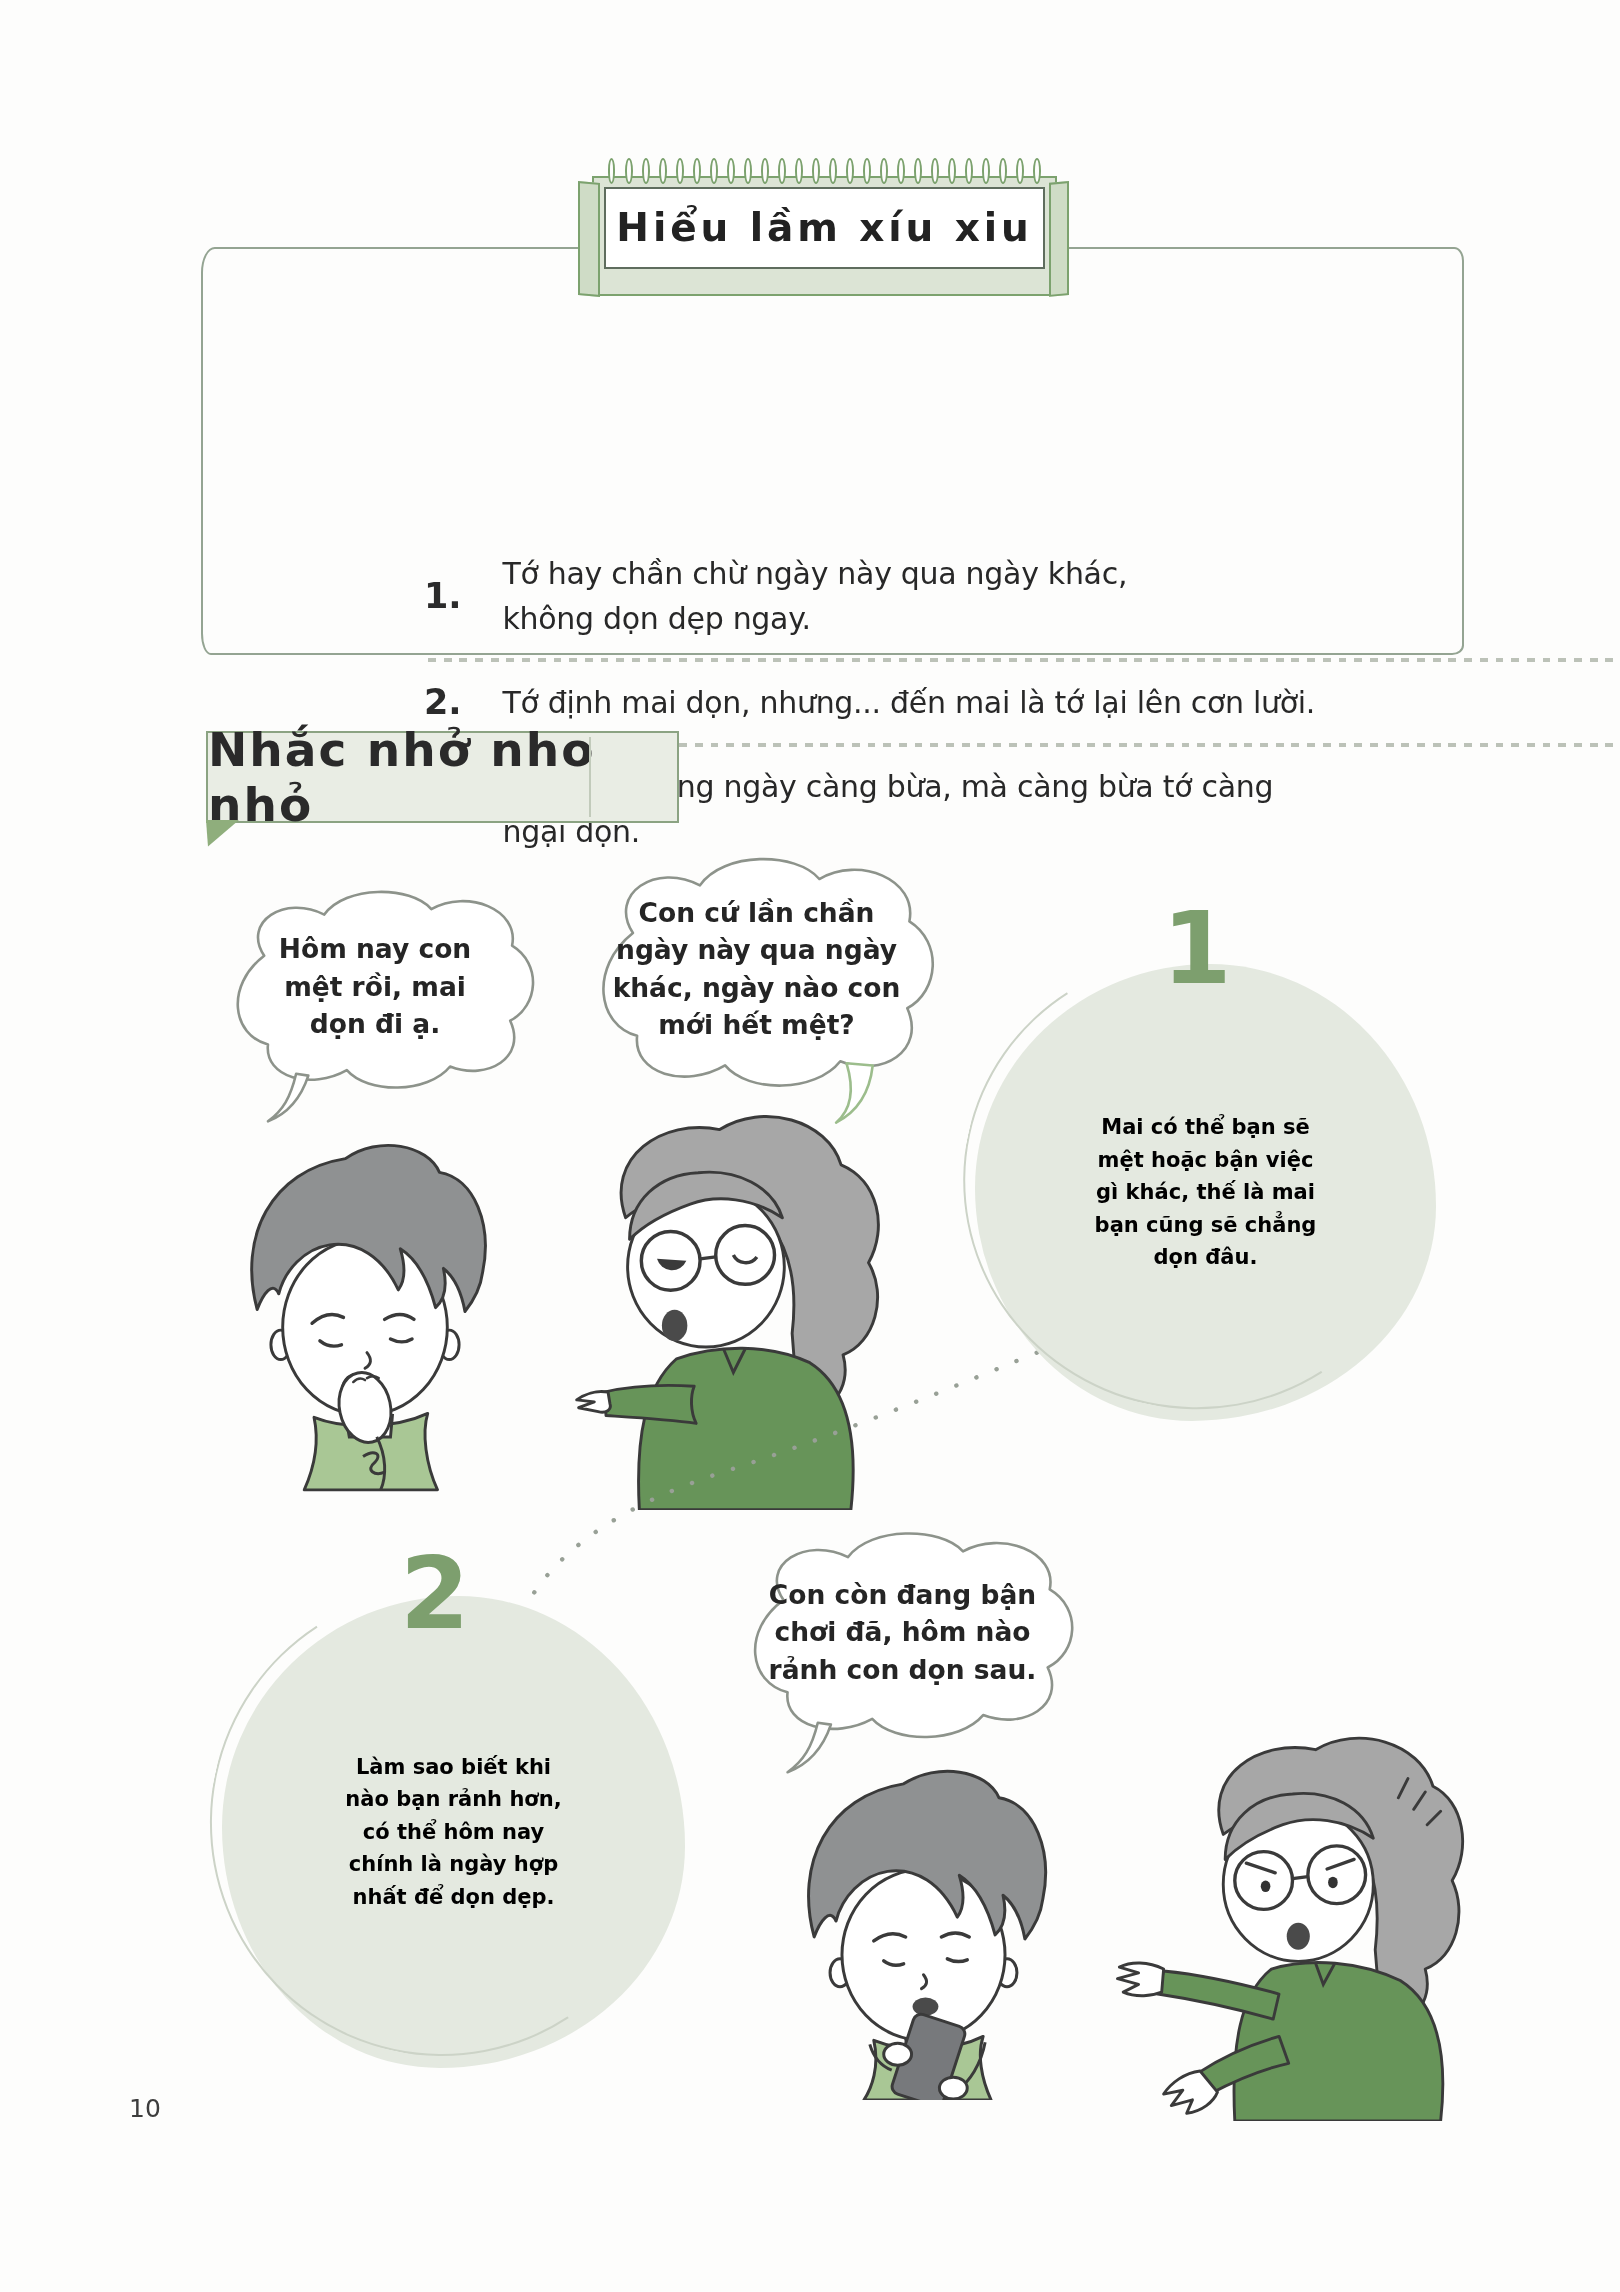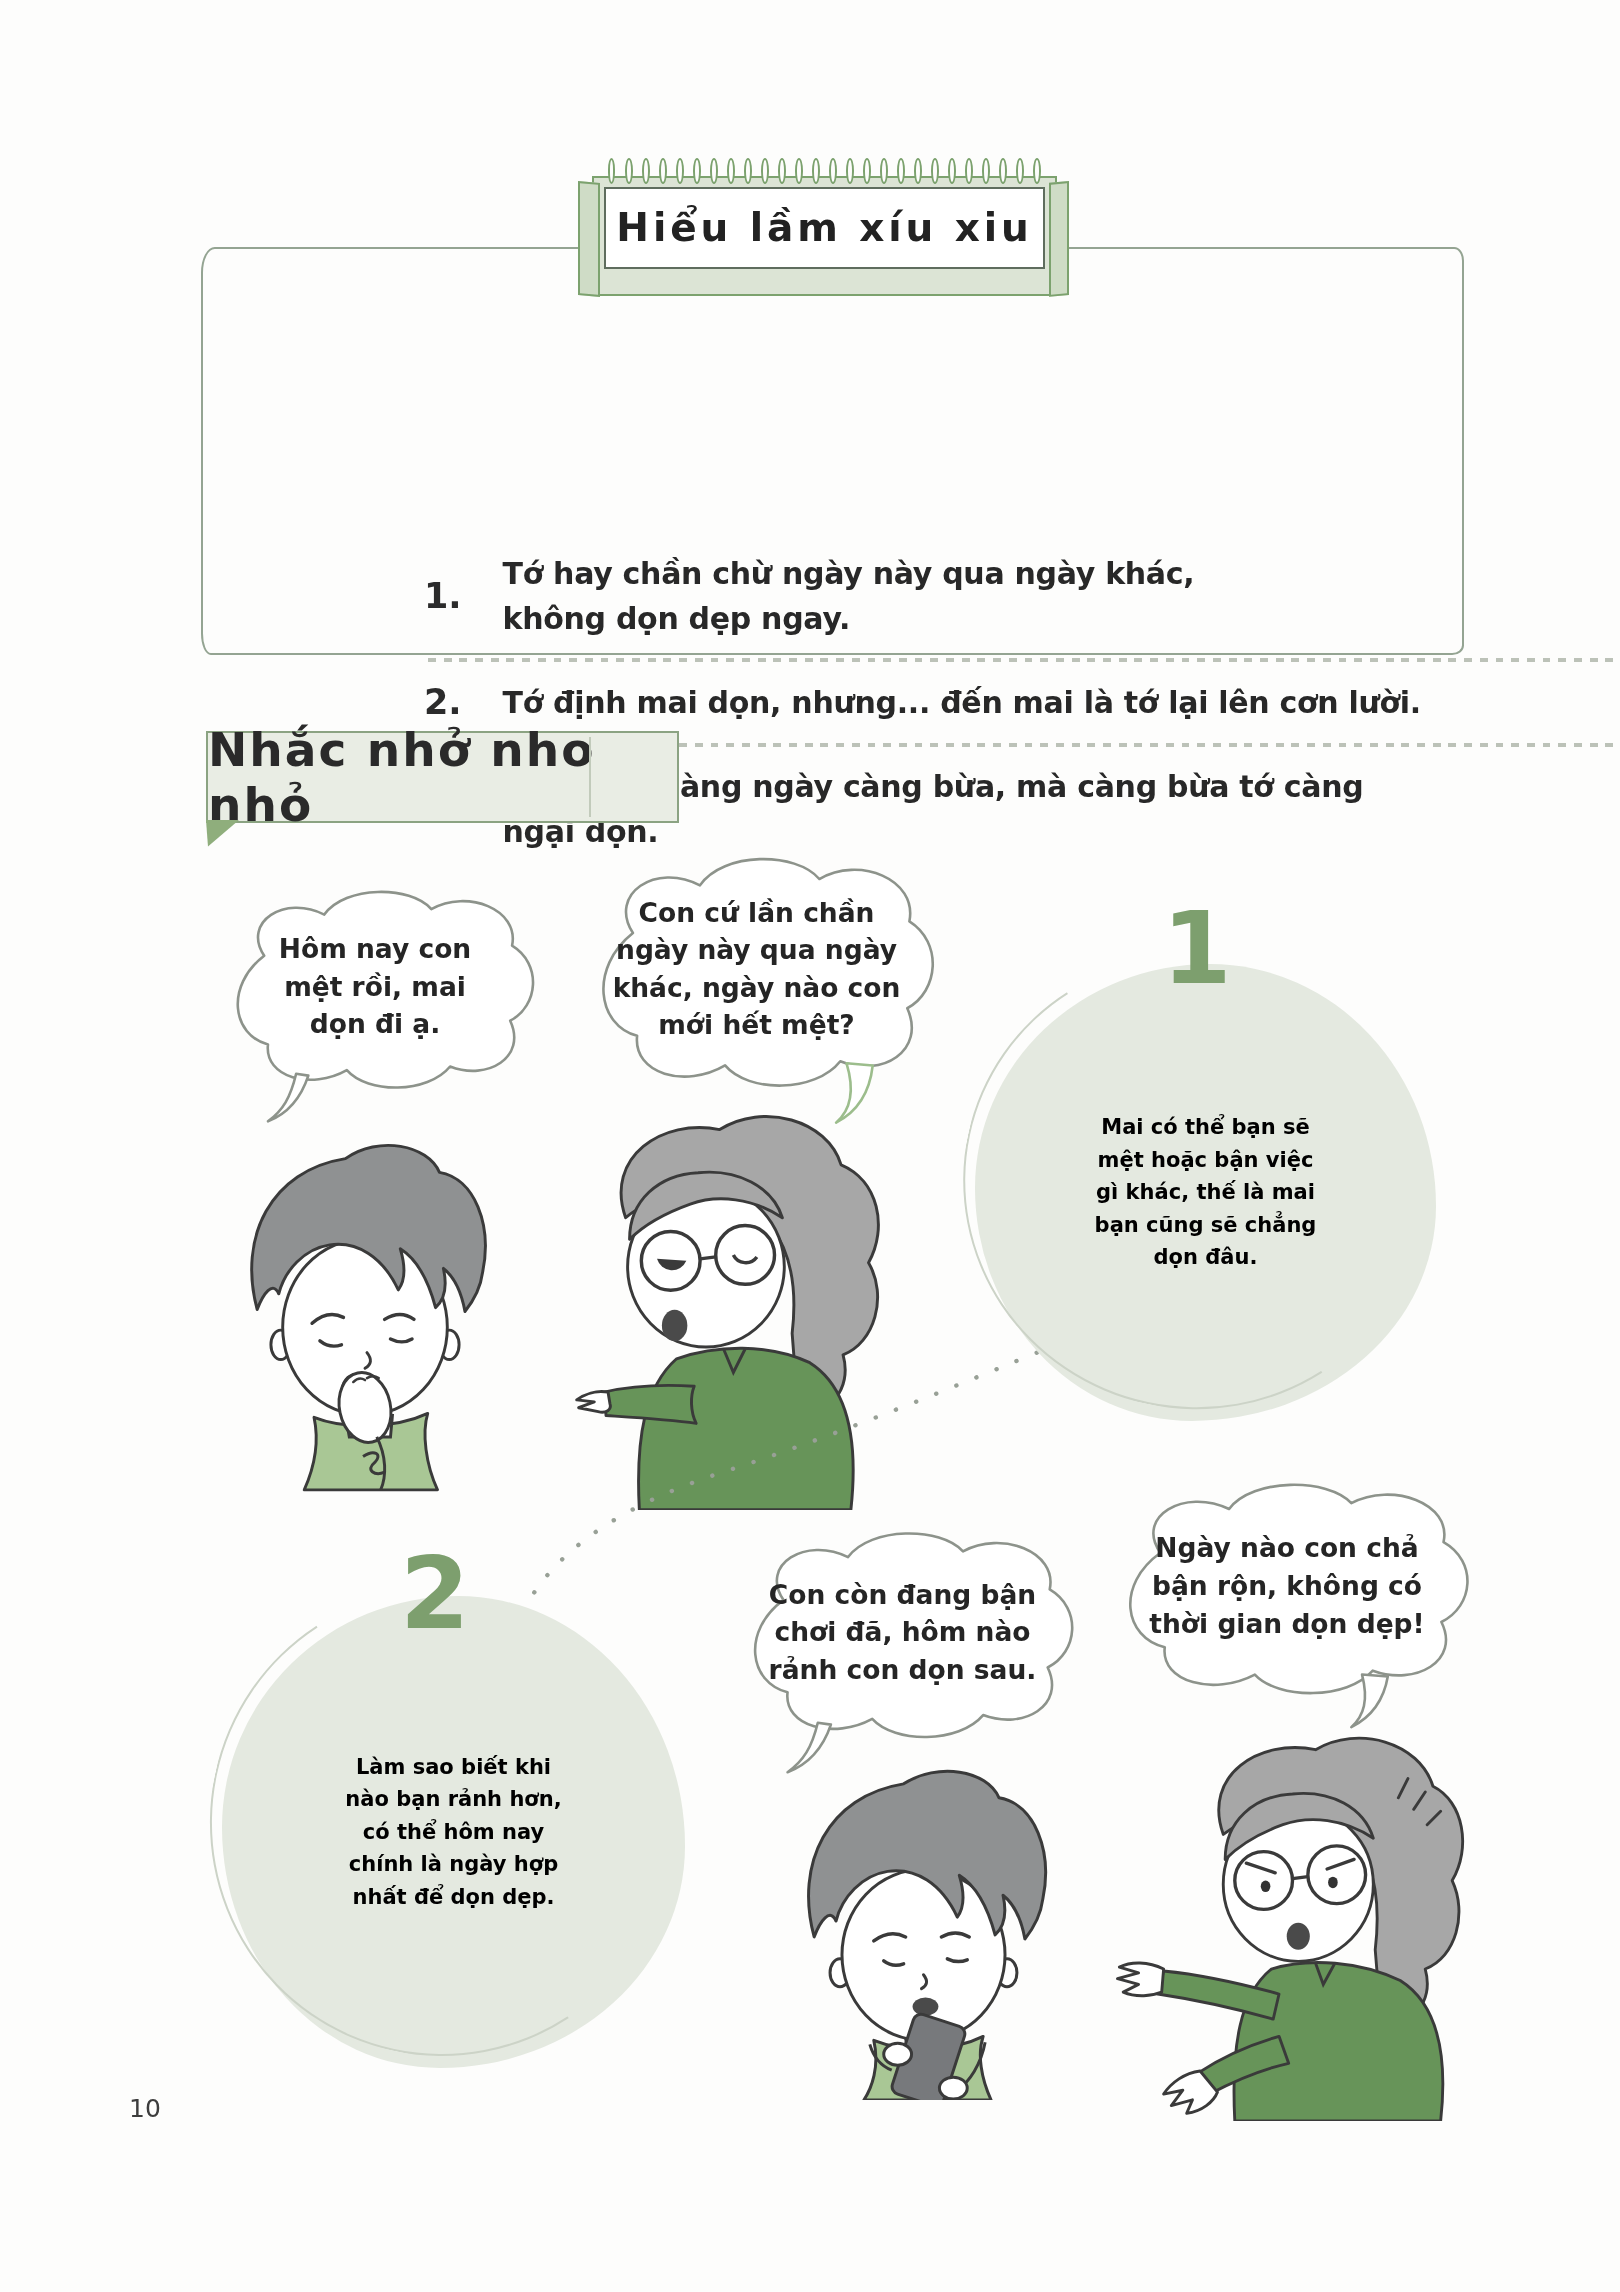--- a/index.html
+++ b/index.html
@@ -9,21 +9,21 @@
   }
   
   .mis-box{
     position:absolute;left:201px;top:247px;width:1259px;height:404px;
     background:#fdfdfc;border:2px solid #94a492;
     border-radius:13.7px 9.8px 11.8px 9.8px / 25.5px 13.7px 9.8px 21.6px;
   }
   .mis-list{position:absolute;left:221px;top:286px;width:1225px;}
   .mis-row{display:flex;align-items:center;gap:25.5px;padding:15.7px 0;}
   .mis-num{flex:0 0 53px;font-size:35px;font-weight:bold;color:#2b2b2b;}
-  .mis-text{font-size:30px;font-weight:bold;line-height:1.5;white-space:pre-line;letter-spacing:-0.3px;color:#282828;}
+  .mis-text{font-size:30px;font-weight:normal;line-height:1.5;white-space:pre-line;letter-spacing:-0.3px;color:#282828;}
   .mis-divider{height:3.9px;margin:2px 7.8px 2px 3.9px;
     background:repeating-linear-gradient(90deg,#bcc2b8 0 7.8px,transparent 7.8px 15.7px);}
   
   .notepad{position:absolute;left:592px;top:176px;width:461px;height:116px;
     background:#dce4d5;border:2.5px solid #7ca26e;z-index:6;}
   .notepad:before{content:"";position:absolute;left:-15.7px;top:3.9px;width:17.6px;height:110px;
     background:#cfdcc6;border:2px solid #7ca26e;transform:skewY(5deg);z-index:-1;}
   .notepad:after{content:"";position:absolute;right:-13.7px;top:3.9px;width:15.7px;height:110px;
     background:#cfdcc6;border:2px solid #7ca26e;transform:skewY(-5deg);z-index:-1;}
   .notepad-inner{position:absolute;left:9.8px;right:9.8px;top:8.8px;bottom:25.5px;
@@ -158,29 +158,20 @@
   <div class="bubble" style="left:721px;top:1519px;width:363px;height:257px;">
     <svg viewBox="0 0 360 270" preserveAspectRatio="none">
       <path class="cloud" d="M62,85 C38,48 84,18 126,40 C148,8 218,8 240,34 C278,12 334,34 326,74 C358,94 354,140 324,156 C342,196 300,222 260,206 C236,236 172,236 150,210 C112,232 62,218 66,182 C28,172 20,118 62,85 Z"></path>
       <path class="cloud" d="M96,214 C90,240 82,254 66,266 C86,258 101,241 109,216 Z"></path>
     </svg>
     <div class="bubble-text">Con còn đang bận
 chơi đã, hôm nào
 rảnh con dọn sau.</div>
   </div>
 
-  <div class="bubble" style="left:1094px;top:1470px;width:386px;height:263px;">
-    <svg viewBox="0 0 360 270" preserveAspectRatio="none">
-      <path class="cloud" d="M62,85 C38,48 84,18 126,40 C148,8 218,8 240,34 C278,12 334,34 326,74 C358,94 354,140 324,156 C342,196 300,222 260,206 C236,236 172,236 150,210 C112,232 62,218 66,182 C28,172 20,118 62,85 Z"></path>
-      <path class="cloud" d="M250,210 C256,236 252,252 240,264 C258,254 270,238 274,212 Z"></path>
-    </svg>
-    <div class="bubble-text">Ngày nào con chả
-bận rộn, không có
-thời gian dọn dẹp!</div>
-  </div>
 
   <div class="tip-number" style="left:1162px;top:890px;">1</div>
   <div class="tip-circle" style="left:975px;top:964px;width:461px;height:457px;">
     <div class="tip-text">Mai có thể bạn sẽ
 mệt hoặc bận việc
 gì khác, thế là mai
 bạn cũng sẽ chẳng
 dọn đâu.</div>
   </div>
 

